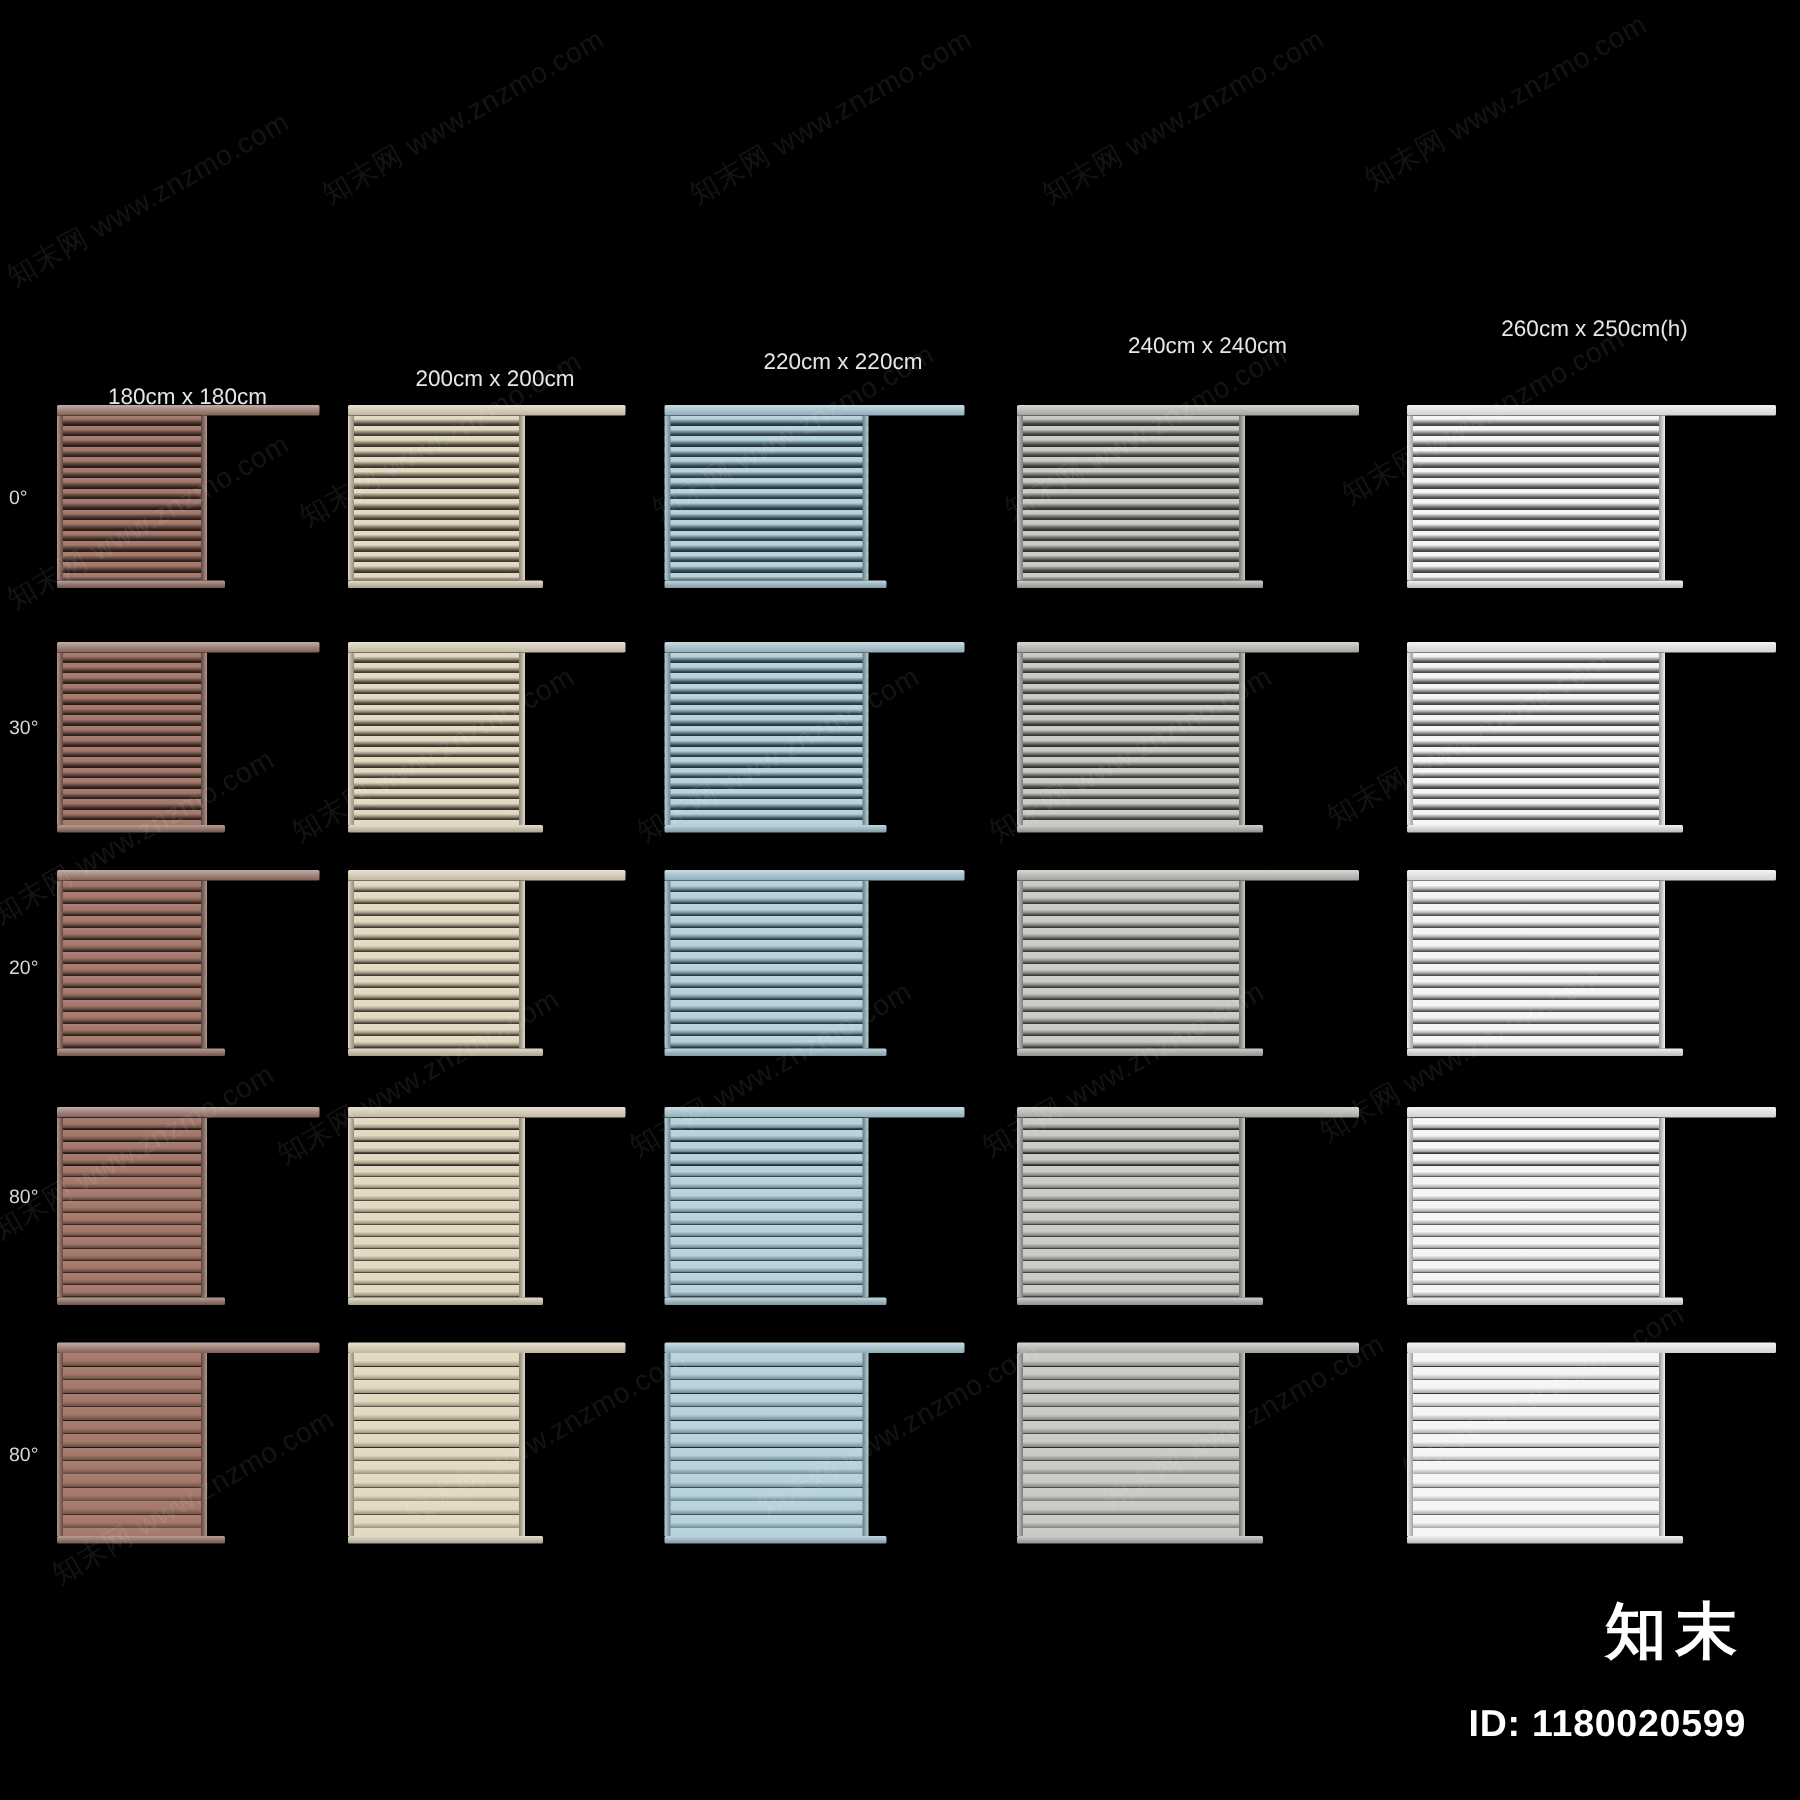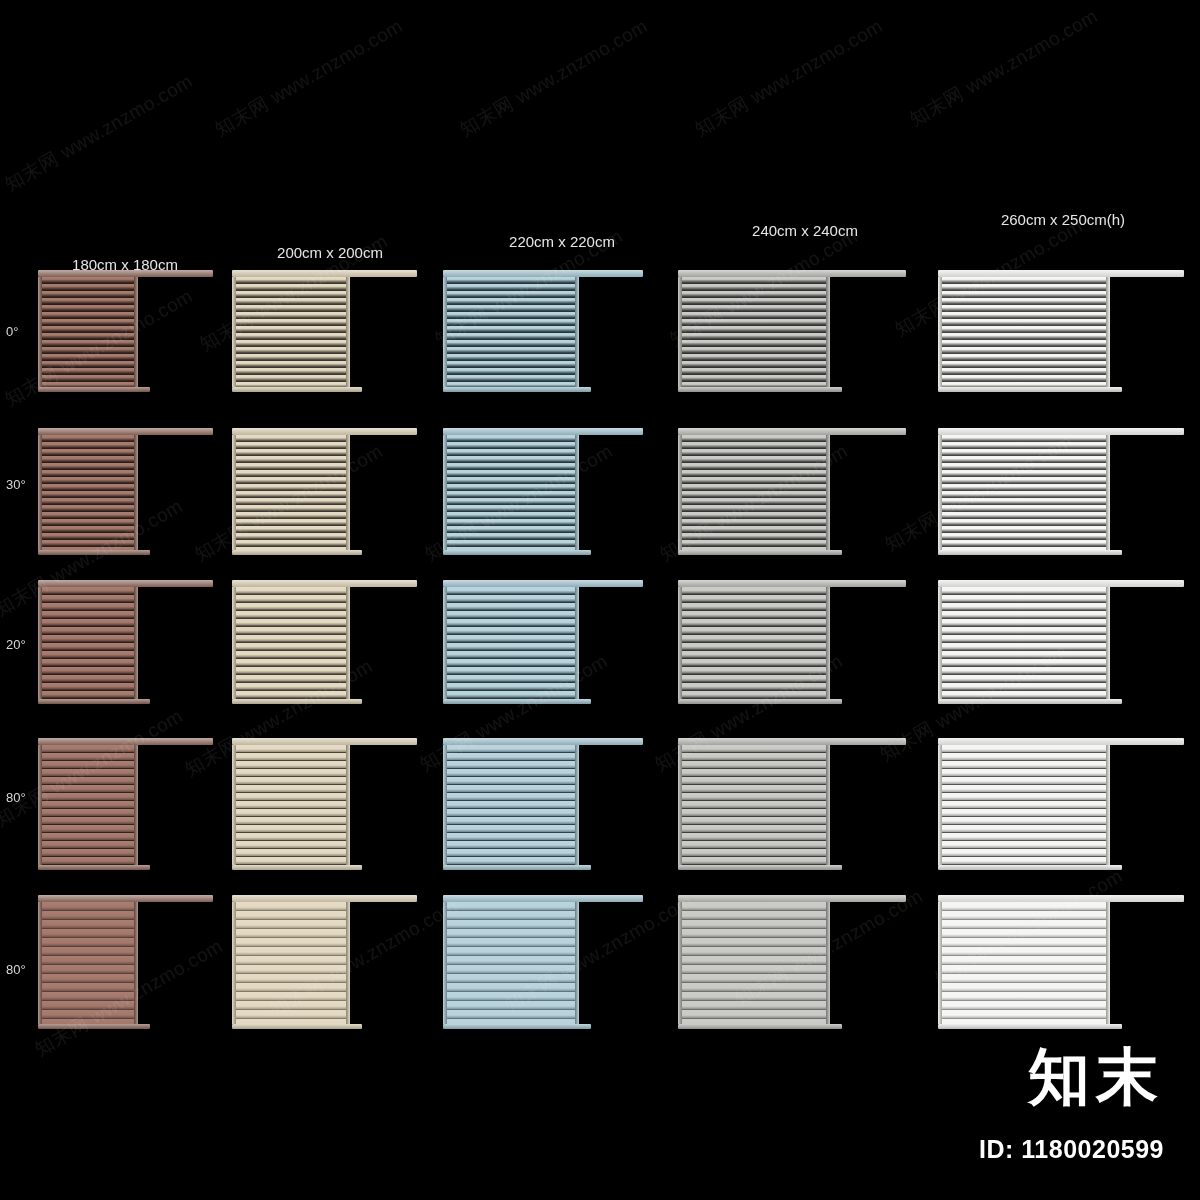--- a/index.html
+++ b/index.html
@@ -87,21 +87,21 @@
     height: 5px;
     border-radius: 1px;
   }
 
   
   #brand {
     position: absolute;
     right: 36px;
     bottom: 92px;
     z-index: 6;
-    font-size: 62px;
+    font-size: 41px;
     font-weight: bold;
     color: #ffffff;
     letter-spacing: 6px;
     font-family: "DejaVu Sans", sans-serif;
     line-height: 1;
   }
   #idline {
     position: absolute;
     right: 36px;
     bottom: 36px;

